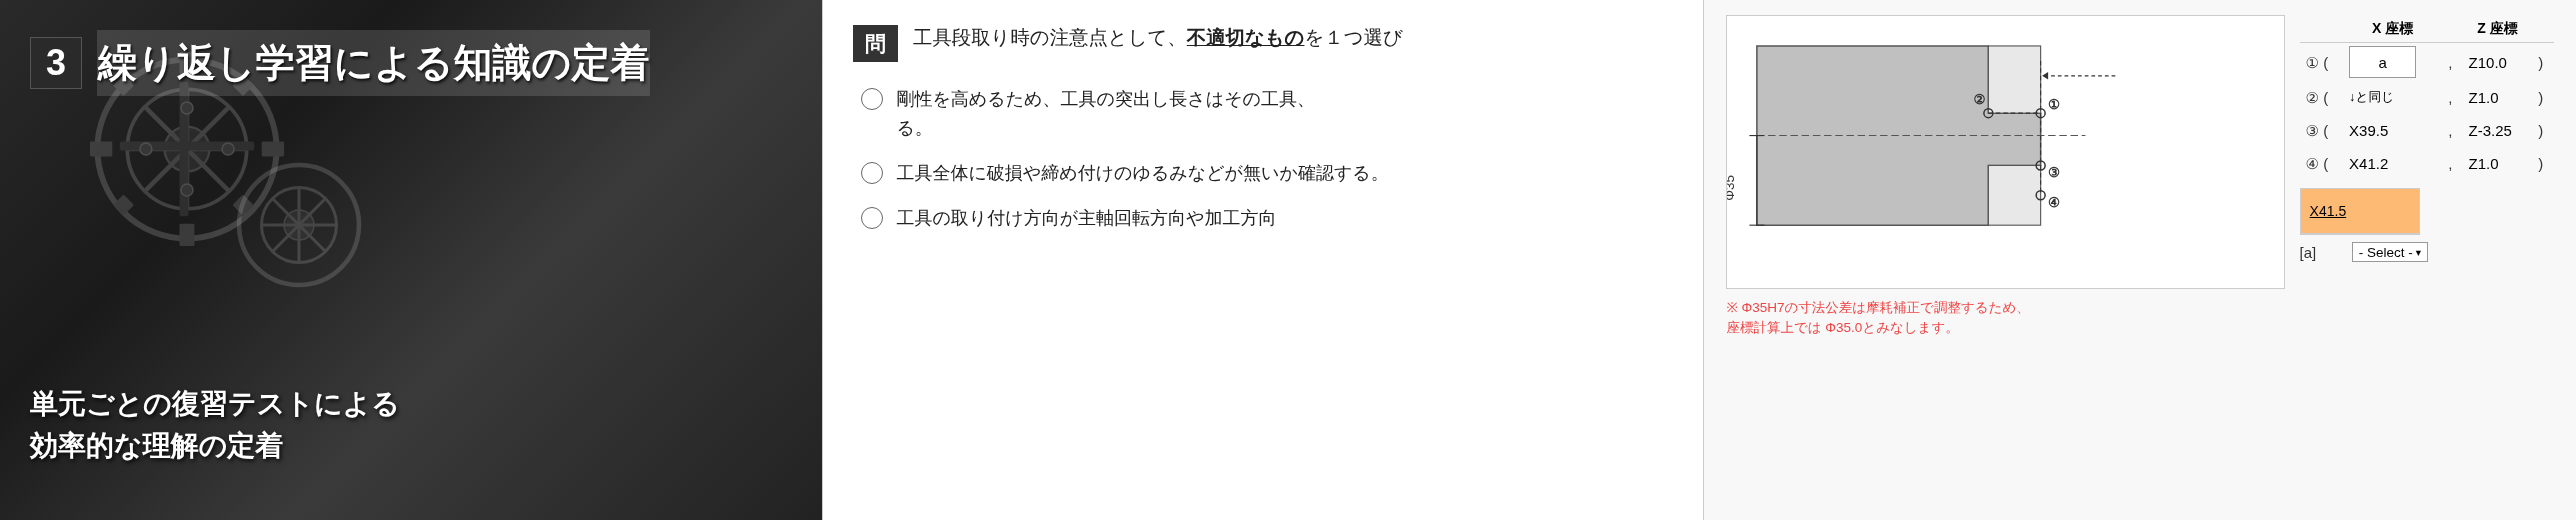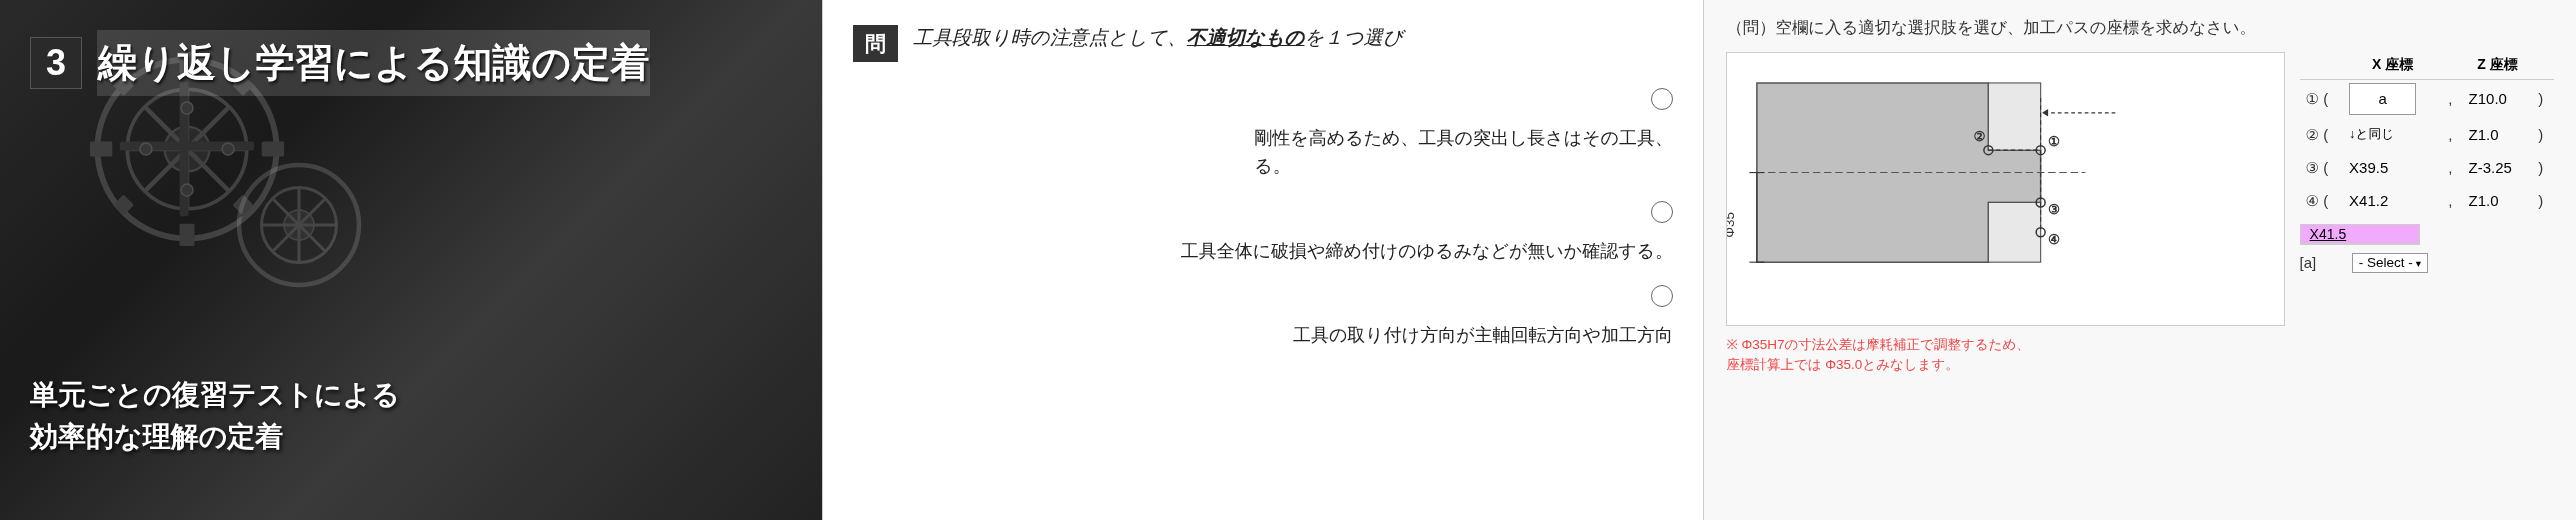--- a/index.html
+++ b/index.html
@@ -65,21 +65,21 @@
       color: #fff;
       font-size: 39px;
       font-weight: bold;
       text-shadow: 1.5px 1.5px 3px rgba(0,0,0,0.8);
       background: rgba(240,240,240,0.15);
       padding: 6px 1px;
     }
 
     .bottom-text-box {
       position: absolute;
-      bottom: 62px;
+      bottom: 53px;
       left: 30px;
       z-index: 10;
     }
 
     .bottom-text-line {
       color: #fff;
       font-size: 28px;
       font-weight: bold;
       line-height: 1.5;
       text-shadow: 1.5px 1.5px 4.5px rgba(0,0,0,0.9);
@@ -113,43 +113,41 @@
       min-width: 45px;
       text-align: center;
       margin-top: 3px;
     }
 
     .quiz-question-text {
       font-size: 19.4px;
       line-height: 1.6;
       color: #222;
       flex: 1;
-      font-style: italic;
     }
 
     .quiz-question-text strong {
       font-weight: bold;
       text-decoration: underline;
     }
 
     .quiz-options {
       display: flex;
       flex-direction: column;
       gap: 16.4px;
       padding-left: 7.5px;
     }
 
     .quiz-option {
       display: flex;
-      align-items: flex-end;
+      align-items: flex-start;
       gap: 13.5px;
       font-size: 18px;
       color: #222;
       line-height: 1.6;
-      flex-direction: column;
     }
 
     .radio-circle {
       width: 22.4px;
       height: 22.4px;
       border-radius: 50%;
       border: 1.5px solid #666;
       flex-shrink: 0;
       margin-top: 3px;
       background: #fff;
@@ -338,21 +336,20 @@
       <div>工具全体に破損や締め付けのゆるみなどが無いか確認する。</div>
     </div>
     <div class="quiz-option">
       <div class="radio-circle"></div>
       <div>工具の取り付け方向が主軸回転方向や加工方向</div>
     </div>
   </div>
 </div>
 
 <div class="right-section">
-  <div class="diagram-question-header">（問）空欄に入る適切な選択肢を選び、加工パスの座標を求めなさい。</div>
 
   <div class="diagram-content">
 
     <div class="diagram-left">
       <div class="diagram-svg-container">
         <svg width="463" height="269" viewBox="0 0 620 360">
 
           <rect width="620" height="360" fill="#fff"></rect>
 
           <polygon points="40,40 350,40 350,130 420,130 420,200 350,200 350,280 40,280" fill="#c0c0c0" stroke="#555" stroke-width="2"></polygon>
@@ -433,21 +430,21 @@
             <td class="row-idx paren">④ (</td>
             <td>X41.2</td>
             <td class="paren">,</td>
             <td>Z1.0</td>
             <td class="paren">)</td>
           </tr>
         </tbody>
       </table>
 
       <div style="margin-top:7.5px; border:0.7px solid #ccc; background:#fff; width:120px;">
-        <div style="padding:1px 9px; font-size:14px; background:#f0abfc; border-bottom:0.7px solid #ccc;text-decoration:underline;">X41.5</div>
+        <div style="padding:14px 9px; font-size:14px; background:#fdba74; border-bottom:0.7px solid #ccc;text-decoration:underline;">X41.5</div>
       </div>
 
       <div class="answer-row">
         <span class="answer-label">[a]</span>
         <div class="select-box">
           <span>- Select -</span>
           <span style="font-size:10.5px;">▾</span>
         </div>
       </div>
     </div>

